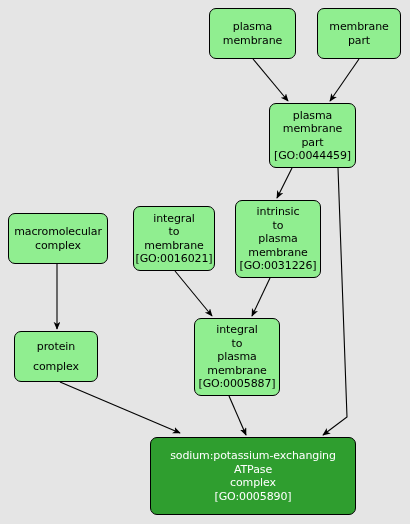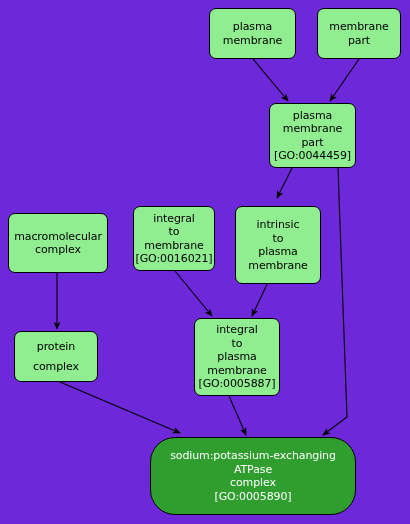--- a/index.html
+++ b/index.html
@@ -4,21 +4,21 @@
 <style>
   html, body {
     margin: 0;
     padding: 0;
     background: #ffffff;
   }
   #canvas {
     position: relative;
     width: 410px;
     height: 524px;
-    background: #6d28d9;
+    background: #e5e5e5;
     overflow: hidden;
     font-family: "DejaVu Sans", sans-serif;
   }
   #edge-layer {
     position: absolute;
     left: 0;
     top: 0;
     width: 410px;
     height: 524px;
     pointer-events: none;
@@ -38,21 +38,20 @@
     letter-spacing: -0.1px;
     z-index: 2;
   }
   .go-node.light {
     background: #90ee90;
     color: #000000;
   }
   .go-node.highlight {
     background: #2f9e2f;
     color: #ffffff;
-    border-radius: 25px;
   }
   .go-line {
     display: block;
     white-space: nowrap;
   }
 </style>
 </head>
 <body>
 
 <div id="canvas">
@@ -93,37 +92,38 @@
     <span class="go-line">part</span>
   </div>
 
   <div class="go-node light" style="left:269px; top:103px; width:87px; height:65px;">
     <span class="go-line">plasma</span>
     <span class="go-line">membrane</span>
     <span class="go-line">part</span>
     <span class="go-line">[GO:0044459]</span>
   </div>
 
-  <div class="go-node light" style="left:8px; top:213px; width:100px; height:60px;">
+  <div class="go-node light" style="left:8px; top:213px; width:100px; height:51px;">
     <span class="go-line">macromolecular</span>
     <span class="go-line">complex</span>
   </div>
 
   <div class="go-node light" style="left:133px; top:206px; width:82px; height:65px;">
     <span class="go-line">integral</span>
     <span class="go-line">to</span>
     <span class="go-line">membrane</span>
     <span class="go-line">[GO:0016021]</span>
   </div>
 
-  <div class="go-node light" style="left:235px; top:200px; width:86px; height:78px;margin-top:6px;">
+  <div class="go-node light" style="left:235px; top:200px; width:86px; height:78px;">
     <span class="go-line">intrinsic</span>
     <span class="go-line">to</span>
     <span class="go-line">plasma</span>
     <span class="go-line">membrane</span>
+    <span class="go-line">[GO:0031226]</span>
   </div>
 
   <div class="go-node light" style="left:14px; top:331px; width:84px; height:51px;gap:6px;">
     <span class="go-line">protein</span>
     <span class="go-line">complex</span>
   </div>
 
   <div class="go-node light" style="left:194px; top:318px; width:86px; height:78px;">
     <span class="go-line">integral</span>
     <span class="go-line">to</span>

